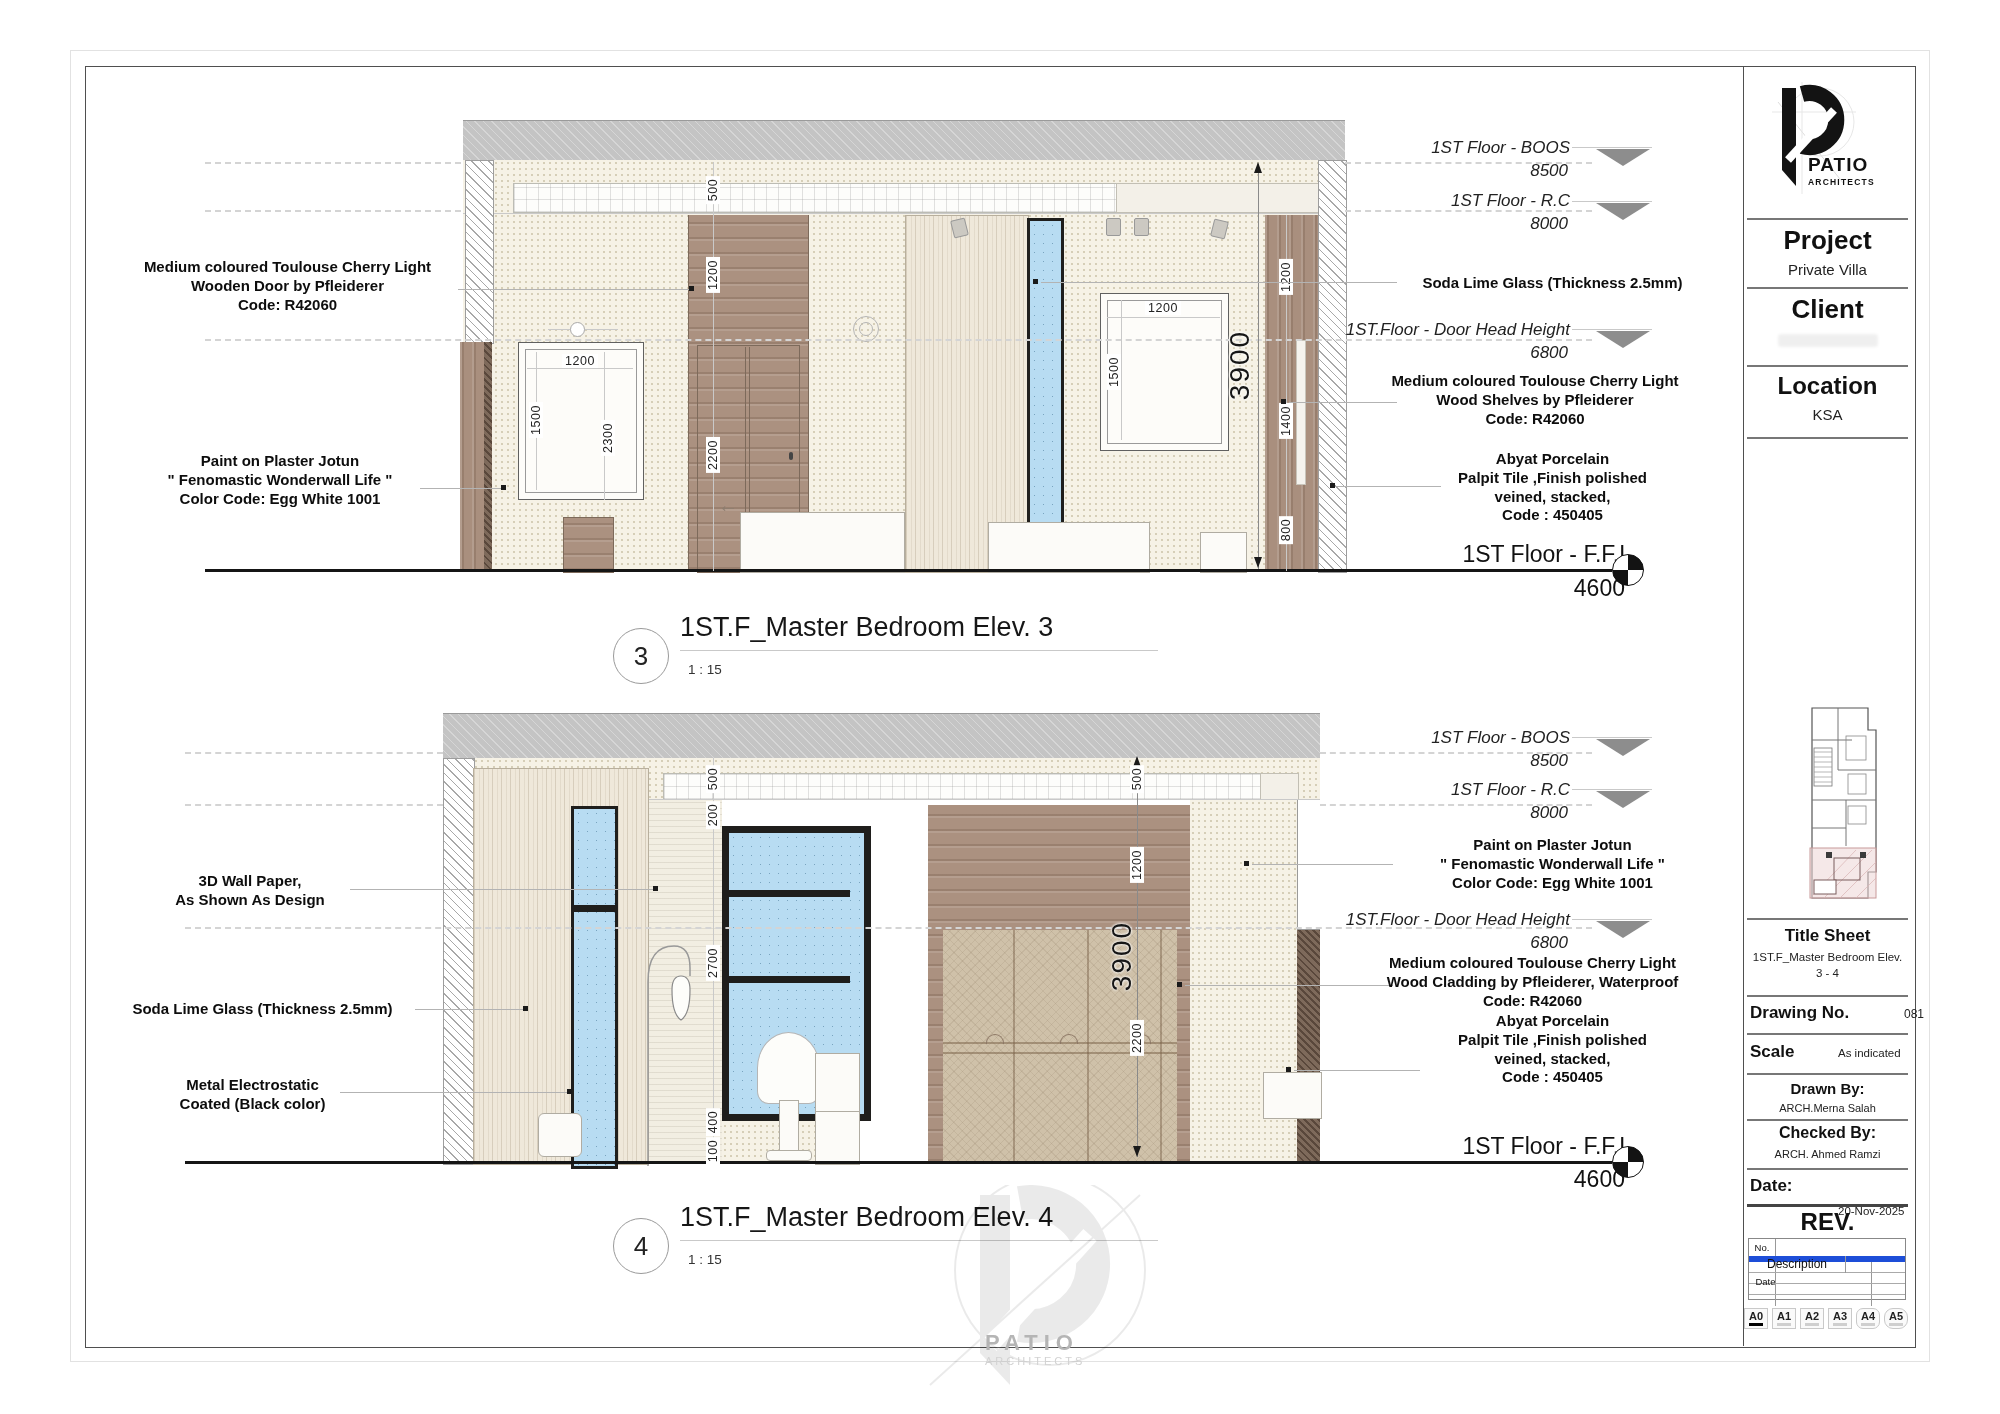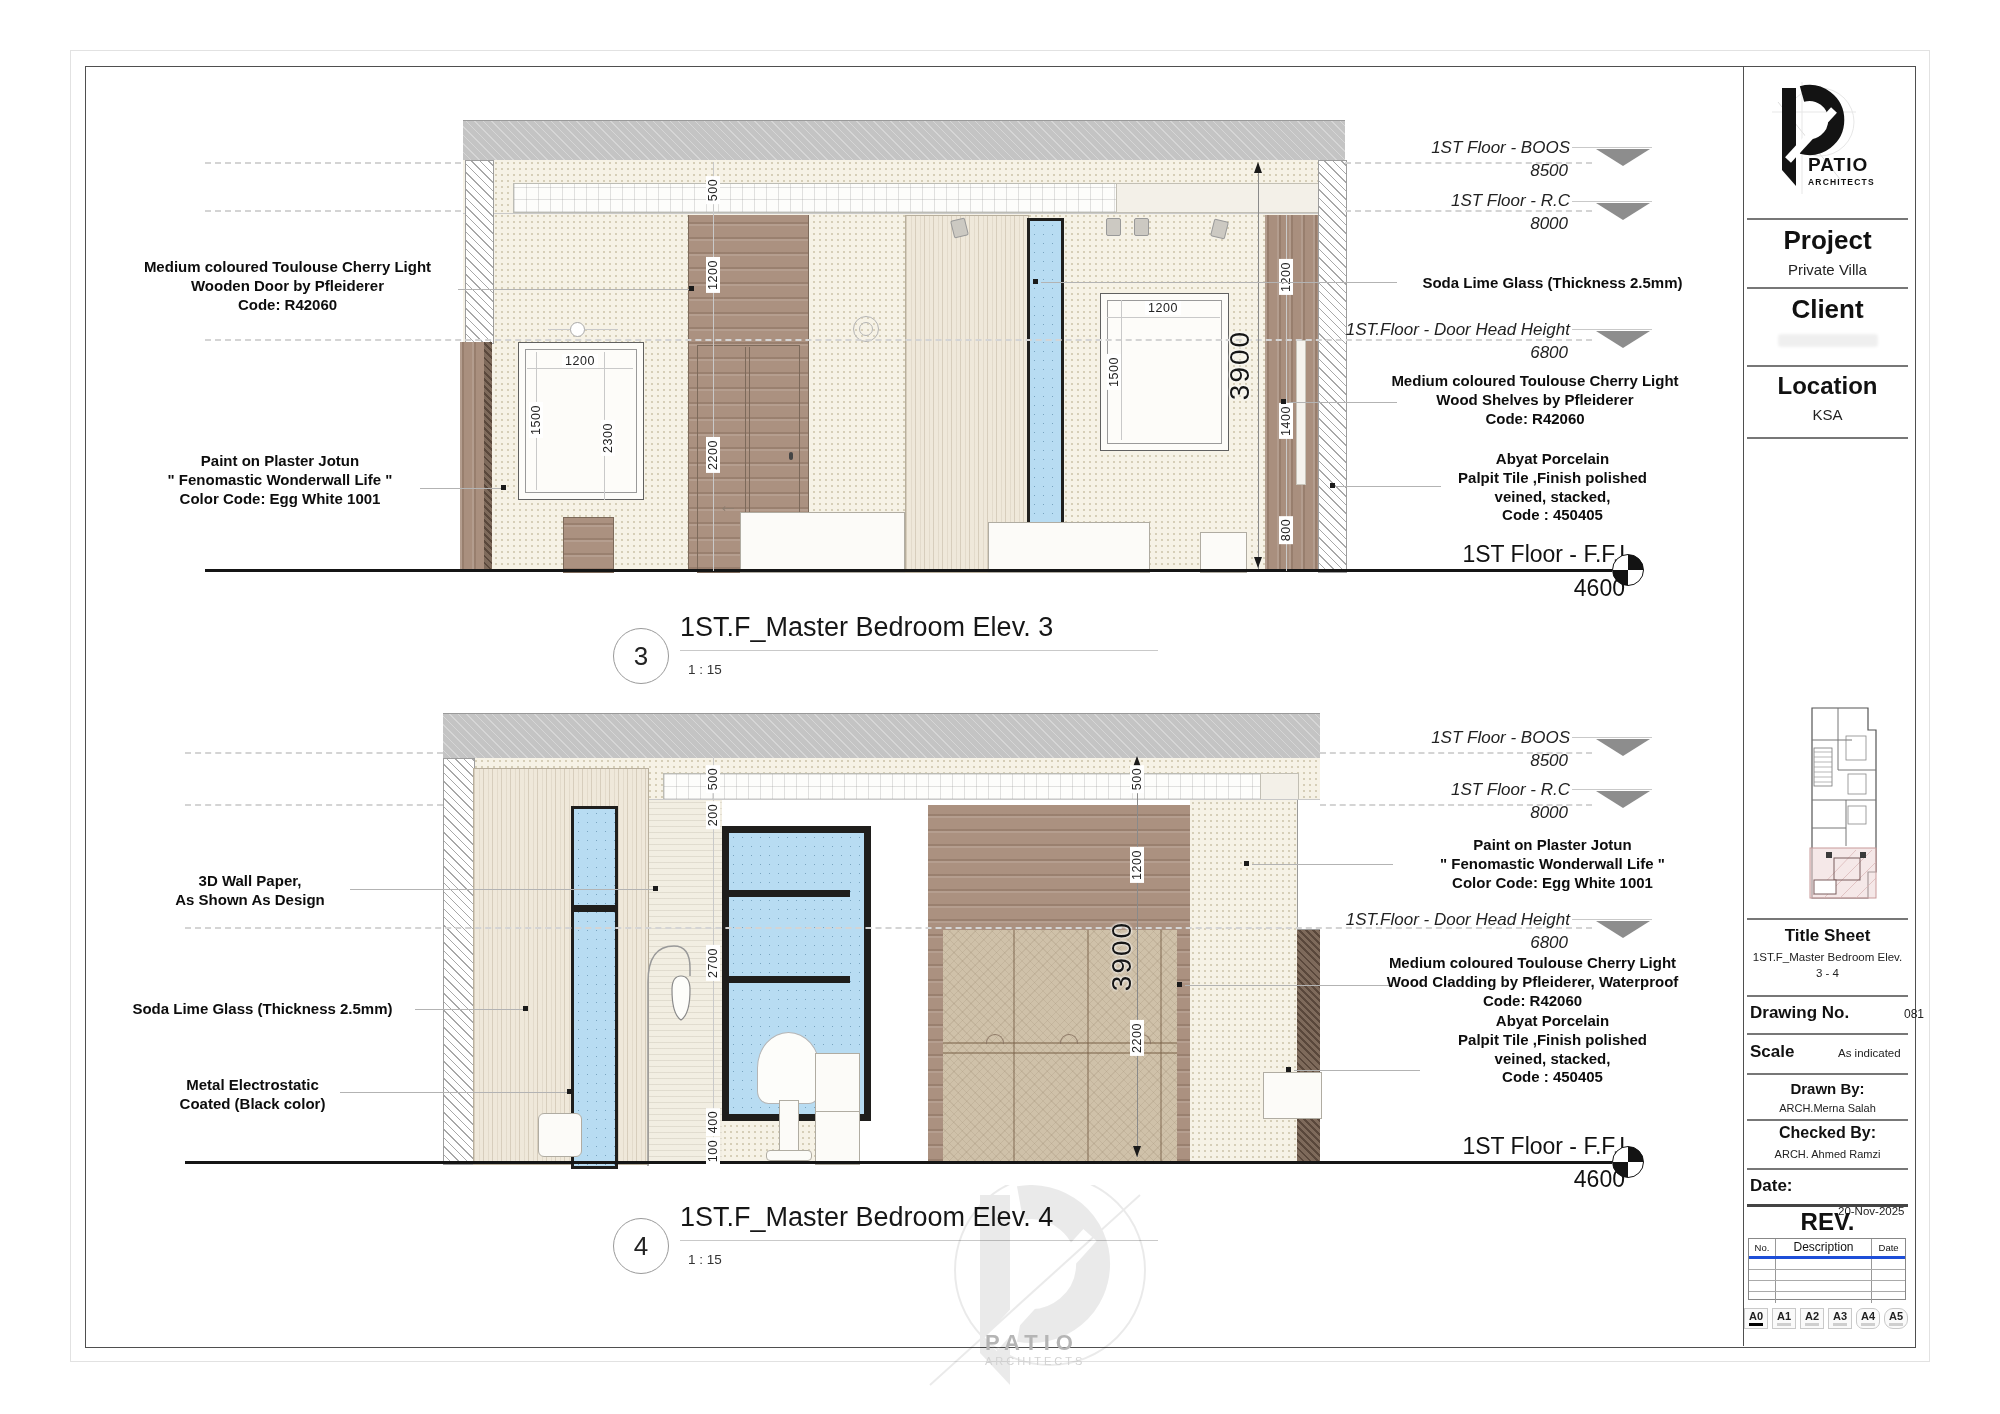--- a/index.html
+++ b/index.html
@@ -414,21 +414,21 @@
     <div class="tb-div" style="top:1119px;"></div>
     <div class="tb-h" style="top:1124px;font-size:16px;">Checked By:</div>
     <div class="tb-v" style="top:1148px;font-size:11px;">ARCH. Ahmed Ramzi</div>
     <div class="tb-div" style="top:1168px;"></div>
     <div class="abs" style="left:1750px;top:1176px;font-size:17px;font-weight:bold;">Date:</div>
     <div class="abs" style="left:1838px;top:1181px;font-size:11.5px;color:#222;margin-top:24px;">20-Nov-2025</div>
     <div class="tb-div" style="top:1204px;height:2.5px;background:#444;"></div>
     <div class="tb-h" style="top:1208px;font-size:24px;">REV.</div>
     
     <div class="abs" style="left:1748px;top:1238px;width:156px;height:60px;border:1px solid #888;">
-      <div style="display:flex;height:17px;border-bottom:3px solid #1d4ed8;">
+      <div style="display:flex;height:17px;border-bottom:6px solid #1d4ed8;flex-direction:column;">
         <div class="rtcell" style="width:26px;font-size:9.5px;text-align:center;line-height:17px;">No.</div>
         <div class="rtcell" style="width:96px;font-size:12px;text-align:center;line-height:17px;">Description</div>
         <div style="width:33px;font-size:9.5px;text-align:center;line-height:17px;">Date</div>
       </div>
       <div style="display:flex;height:10px;border-bottom:1px solid #aaa;">
           <div class="rtcell" style="width:26px;"></div>
           <div class="rtcell" style="width:96px;"></div>
           <div style="width:33px;"></div>
         </div>
       <div style="display:flex;height:10px;border-bottom:1px solid #aaa;">

